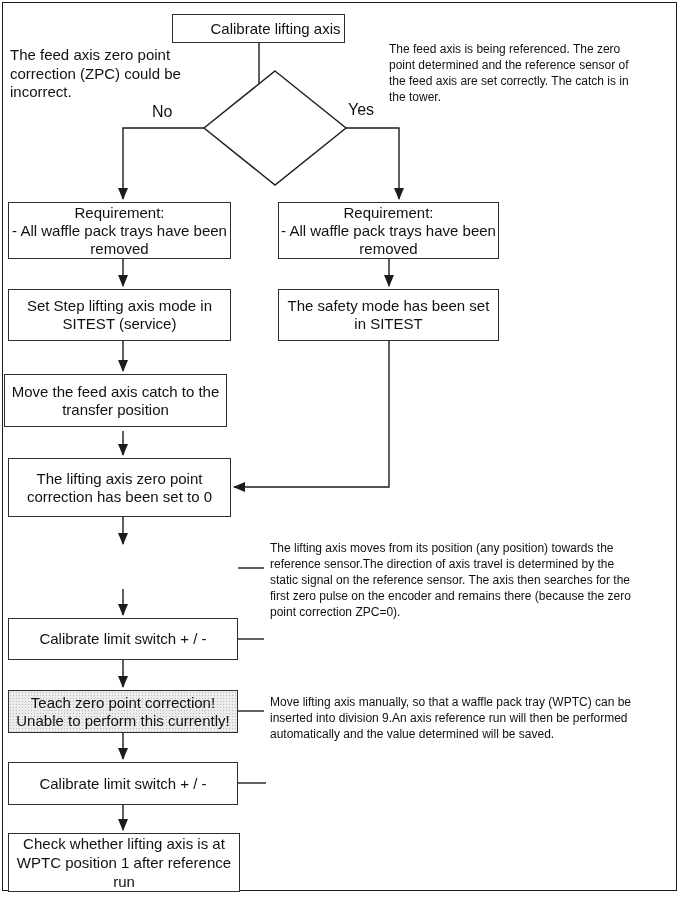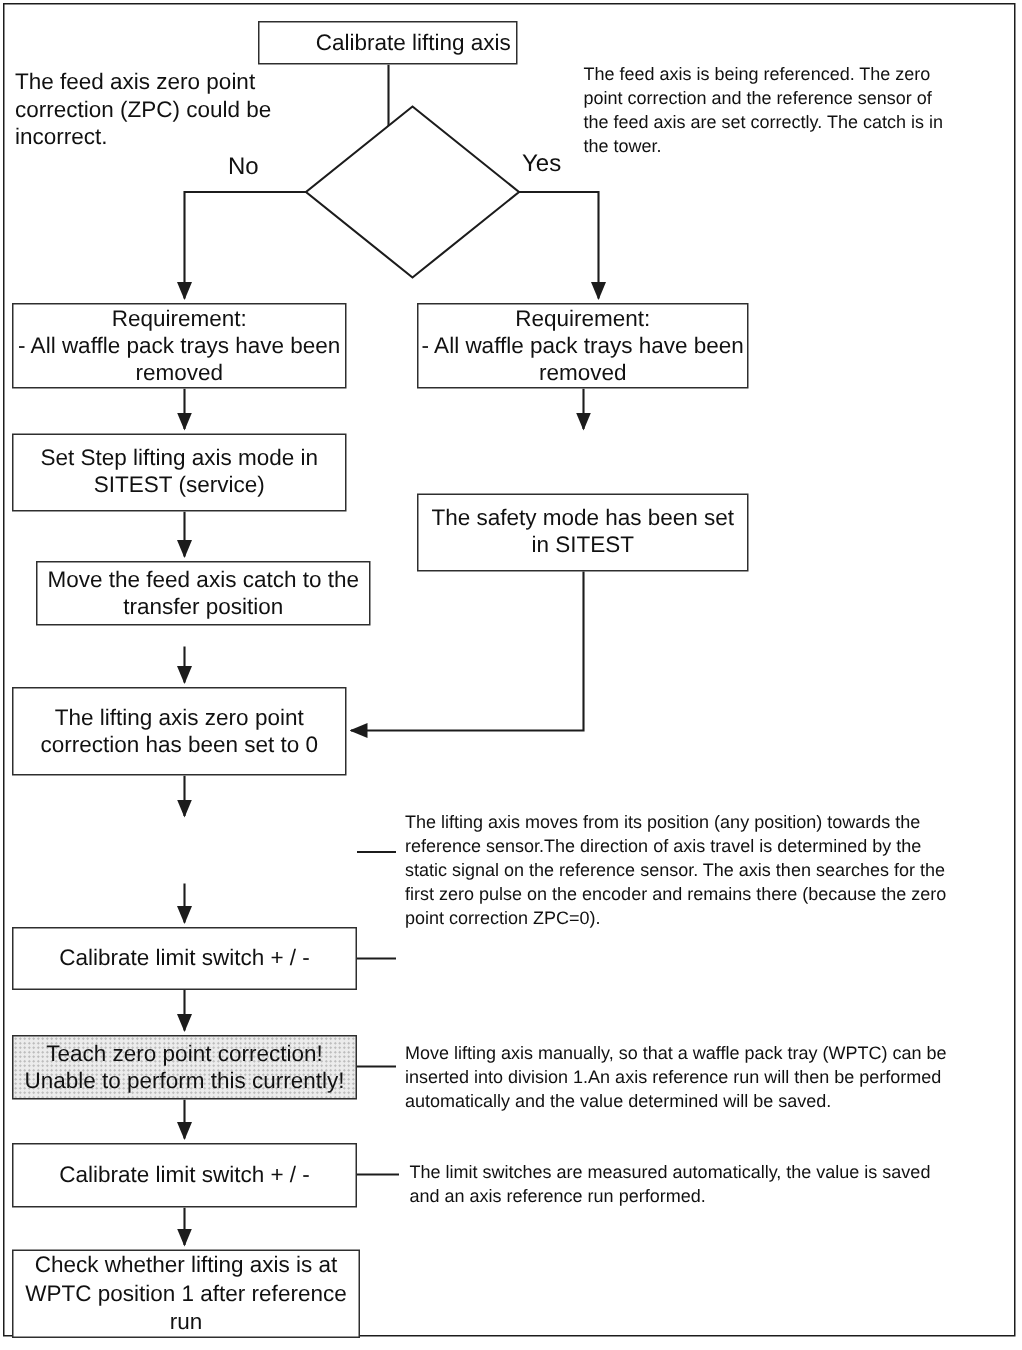--- a/index.html
+++ b/index.html
@@ -72,50 +72,48 @@
 
   <div class="fbox" style="left:172px;top:14px;width:173px;height:29px;padding-left:36px;">Calibrate lifting axis</div>
 
   <div class="branch-label" style="left:152px;top:103px;">No</div>
   <div class="branch-label" style="left:348px;top:101px;">Yes</div>
 
   <div class="note-large" style="left:10px;top:46px;width:210px;">The feed axis zero point
 correction (ZPC) could be
 incorrect.</div>
   <div class="note-small" style="left:389px;top:41px;width:290px;">The feed axis is being referenced. The zero
-point correction and the reference sensor of
+point determined and the reference sensor of
 the feed axis are set correctly. The catch is in
 the tower.</div>
 
   <div class="fbox" style="left:8px;top:202px;width:223px;height:57px;">Requirement:
 - All waffle pack trays have been
 removed</div>
   <div class="fbox" style="left:8px;top:289px;width:223px;height:52px;">Set Step lifting axis mode in
 SITEST (service)</div>
-  <div class="fbox" style="left:24px;top:374px;width:223px;height:43px;">Move the feed axis catch to the
+  <div class="fbox" style="left:4px;top:374px;width:223px;height:53px;">Move the feed axis catch to the
 transfer position</div>
   <div class="fbox" style="left:8px;top:458px;width:223px;height:59px;">The lifting axis zero point
 correction has been set to 0</div>
   <div class="fbox" style="left:8px;top:618px;width:230px;height:42px;">Calibrate limit switch + / -</div>
   <div class="fbox hl" style="left:8px;top:690px;width:230px;height:43px;">Teach zero point correction!
 Unable to perform this currently!</div>
   <div class="fbox" style="left:8px;top:762px;width:230px;height:43px;">Calibrate limit switch + / -</div>
   <div class="fbox big" style="left:8px;top:833px;width:232px;height:59px;">Check whether lifting axis is at
 WPTC position 1 after reference
 run</div>
 
   <div class="fbox" style="left:278px;top:202px;width:221px;height:57px;">Requirement:
 - All waffle pack trays have been
 removed</div>
-  <div class="fbox" style="left:278px;top:289px;width:221px;height:52px;margin-top:40px;">The safety mode has been set
+  <div class="fbox" style="left:278px;top:289px;width:221px;height:52px;">The safety mode has been set
 in SITEST</div>
 
   <div class="note-small" style="left:270px;top:540px;width:412px;">The lifting axis moves from its position (any position) towards the
 reference sensor.The direction of axis travel is determined by the
 static signal on the reference sensor. The axis then searches for the
 first zero pulse on the encoder and remains there (because the zero
 point correction ZPC=0).</div>
   <div class="note-small" style="left:270px;top:694px;width:412px;">Move lifting axis manually, so that a waffle pack tray (WPTC) can be
-inserted into division 1.An axis reference run will then be performed
+inserted into division 9.An axis reference run will then be performed
 automatically and the value determined will be saved.</div>
-  <div class="note-small" style="left:273px;top:773px;width:405px;">The limit switches are measured automatically, the value is saved
-and an axis reference run performed.</div>
 </div>
 
 </body></html>

